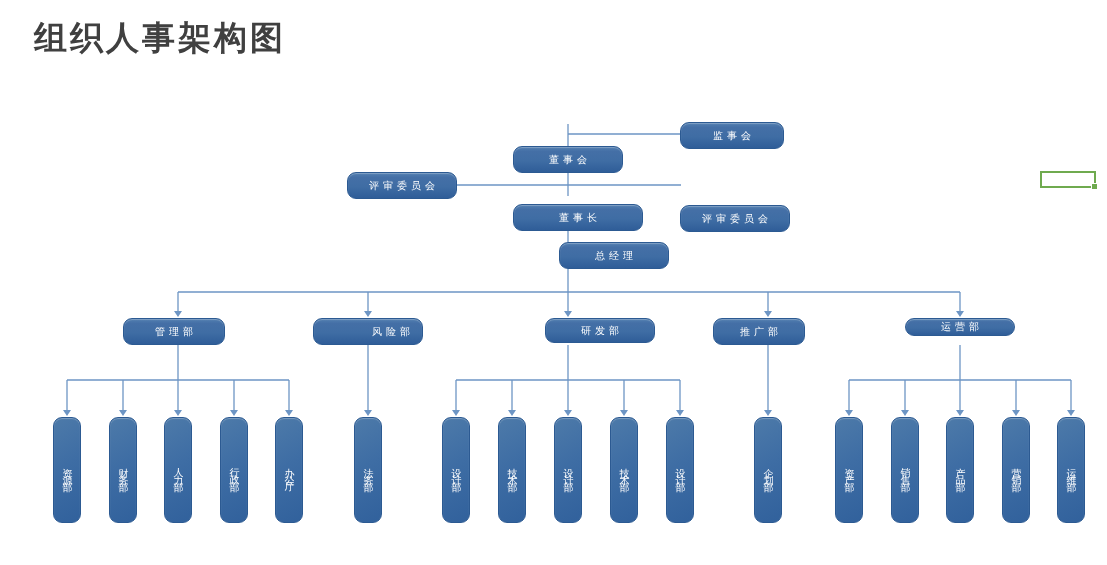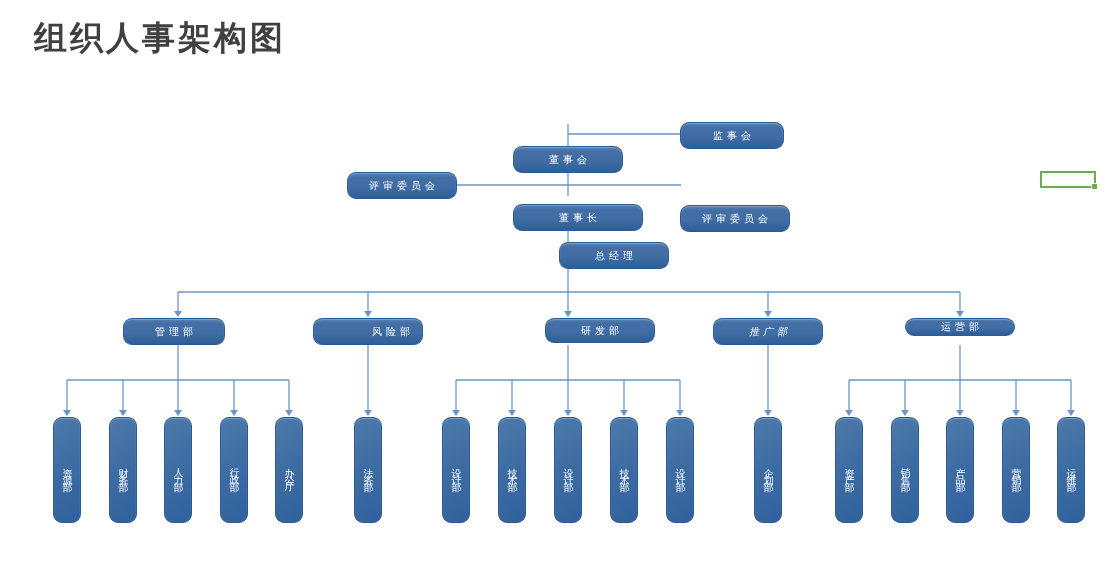--- a/index.html
+++ b/index.html
@@ -123,21 +123,21 @@
     </div>
     <div class="hbox" style="left: 123px; top: 318px; width: 102px; height: 27px;">
       <span class="label">管理部</span>
     </div>
     <div class="hbox" style="left: 313px; top: 318px; width: 110px; height: 27px; padding-left: 46px;">
       <span class="label">风险部</span>
     </div>
     <div class="hbox" style="left: 513px; top: 318px; width: 110px; height: 25px; margin-left: 32px;">
       <span class="label">研发部</span>
     </div>
-    <div class="hbox" style="left: 713px; top: 318px; width: 110px; height: 27px; font-style: italic;">
+    <div class="hbox" style="left: 713px; top: 318px; width: 92px; height: 27px;">
       <span class="label">推广部</span>
     </div>
     <div class="hbox" style="left: 905px; top: 318px; width: 110px; height: 18px;">
       <span class="label">运营部</span>
     </div>
     <div class="vbox" style="left: 53px; top: 417px; width: 28px; height: 106px;">
       <span class="label">资源部</span>
     </div>
     <div class="vbox" style="left: 109px; top: 417px; width: 28px; height: 106px;">
       <span class="label">财务部</span>

